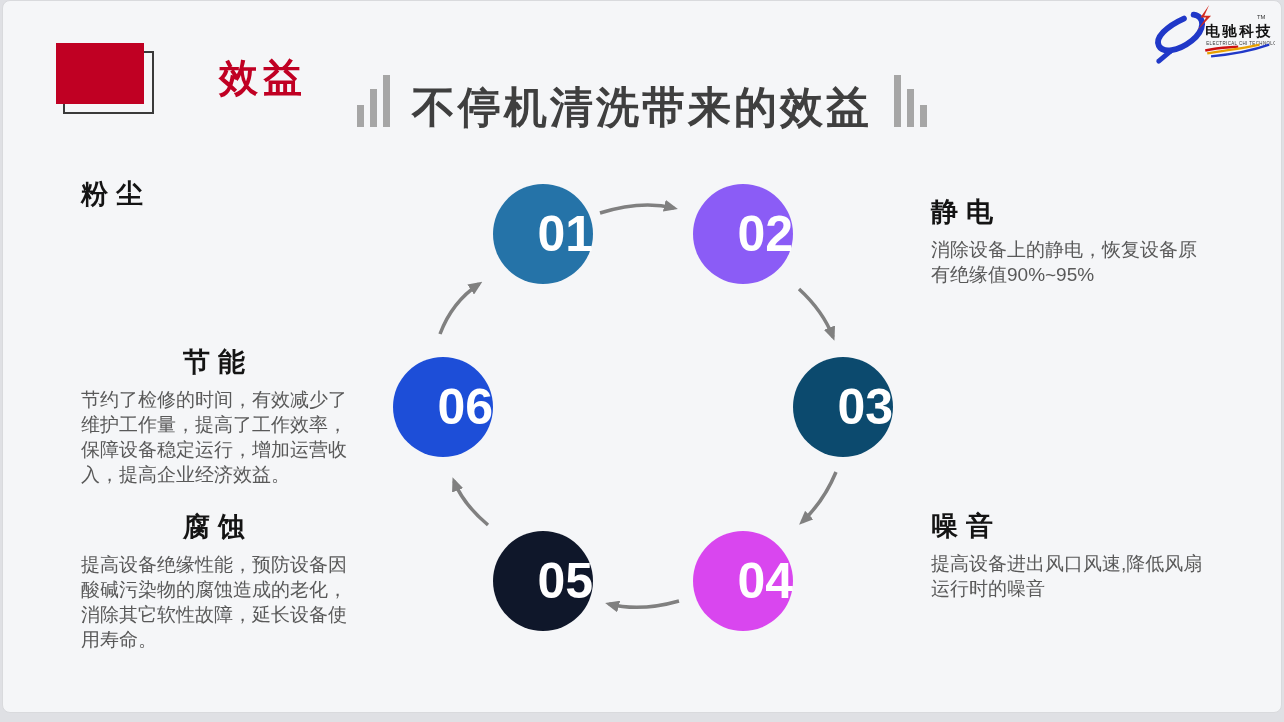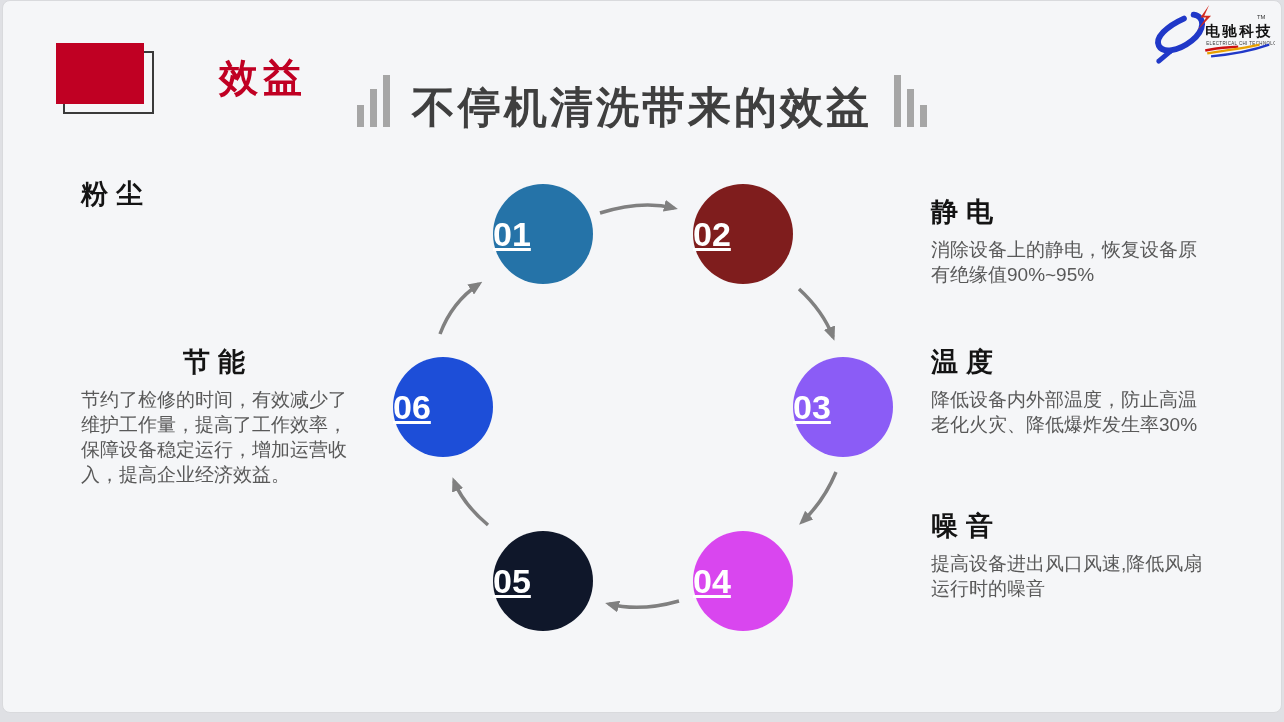--- a/index.html
+++ b/index.html
@@ -42,22 +42,22 @@
   .logo{position:absolute;right:6px;top:3px;width:124px;height:62px;}
   .logo svg{display:block}
   .logo .swoosh{stroke:var(--logo-blue,#2038c8);fill:none;}
   .logo .bolt{fill:var(--logo-red,#d42a1e);}
   .logo .lname{font-family:"Liberation Serif","DejaVu Serif",serif;font-weight:700;fill:#111;}
   .logo .ltag{fill:#333;}
   .logo .s-y{stroke:#e8a000;fill:none}.logo .s-r{stroke:#cc1111;fill:none}.logo .s-b{stroke:var(--logo-blue,#2038c8);fill:none}
   
   .circle{
     position:absolute;width:100px;height:100px;border-radius:50%;
-    display:flex;align-items:center;justify-content:flex-start;
-    color:#fff;font-size:34px;font-weight:700;text-decoration:underline;
+    display:flex;align-items:center;justify-content:flex-end;
+    color:#fff;font-size:50px;font-weight:700;
   }
   .c0{left:490px;top:183px}.c1{left:690px;top:183px}
   .c2{left:790px;top:356px}.c3{left:690px;top:530px}
   .c4{left:490px;top:530px}.c5{left:390px;top:356px}
   .arrows{position:absolute;left:0;top:0;pointer-events:none}
   .arrows path.a{stroke:var(--arrow-gray,#808080);stroke-width:3.5;fill:none;}
   .arrows .ah{fill:var(--arrow-gray,#808080)}
   
   .benefit{position:absolute;width:auto;}
   .benefit .b-head{
@@ -121,24 +121,24 @@
     <path class="a" d="M 796 288 Q 820 310 830 336" marker-end="url(#arr)"></path>
     <path class="a" d="M 833 471 Q 821 500 799 521" marker-end="url(#arr)"></path>
     <path class="a" d="M 676 600 Q 637 611 606 603" marker-end="url(#arr)"></path>
     <path class="a" d="M 485 524 Q 460 503 451 480" marker-end="url(#arr)"></path>
     <path class="a" d="M 437 333 Q 449 301 476 283" marker-end="url(#arr)"></path>
   </svg>
 
   <div class="circle c0" style="background: rgb(37, 115, 168);">
       <span>01</span>
     </div>
-  <div class="circle c1" style="background: #7f1d1d;">
+  <div class="circle c1" style="background: #8b5cf6;">
       <span>02</span>
     </div>
-  <div class="circle c2" style="background: #8b5cf6;">
+  <div class="circle c2" style="background: #0c4a6e;">
       <span>03</span>
     </div>
   <div class="circle c3" style="background: #d946ef;">
       <span>04</span>
     </div>
   <div class="circle c4" style="background: #0f172a;">
       <span>05</span>
     </div>
   <div class="circle c5" style="background: #1d4ed8;">
       <span>06</span>
@@ -147,30 +147,32 @@
   <div class="benefit side-left bl0">
     <h2 class="b-head">粉尘</h2>
   </div>
   <div class="benefit side-left bl1">
     <h2 class="b-head">节能</h2>
     <p class="b-body">节约了检修的时间，有效减少了
 维护工作量，提高了工作效率，
 保障设备稳定运行，增加运营收
 入，提高企业经济效益。</p>
   </div>
+  <div class="benefit side-left bl2">
+    <h2 class="b-head">腐蚀</h2>
+    <p class="b-body">提高设备绝缘性能，预防设备因
+酸碱污染物的腐蚀造成的老化，
+消除其它软性故障，延长设备使
+用寿命。</p>
+  </div>
 
   <div class="benefit side-right br0">
     <h2 class="b-head">静电</h2>
     <p class="b-body">消除设备上的静电，恢复设备原
 有绝缘值90%~95%</p>
-  </div>
-  <div class="benefit side-right br1">
-    <h2 class="b-head">温度</h2>
-    <p class="b-body">降低设备内外部温度，防止高温
-老化火灾、降低爆炸发生率30%</p>
   </div>
   <div class="benefit side-right br2">
     <h2 class="b-head">噪音</h2>
     <p class="b-body">提高设备进出风口风速,降低风扇
 运行时的噪音</p>
   </div>
 
 </div>
 
 </body></html>

